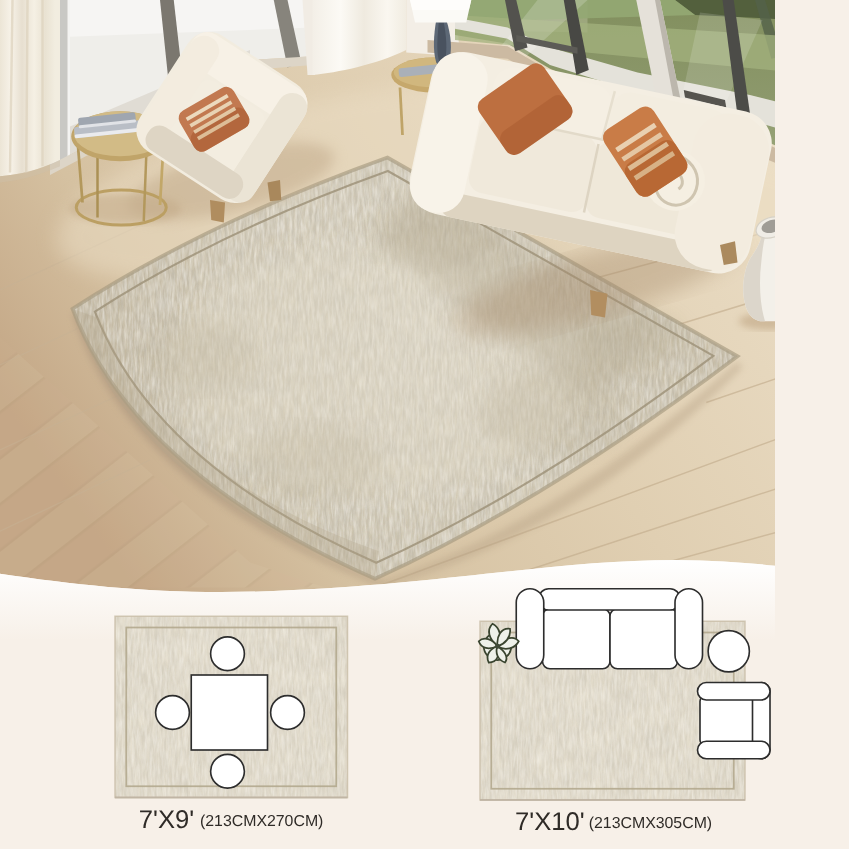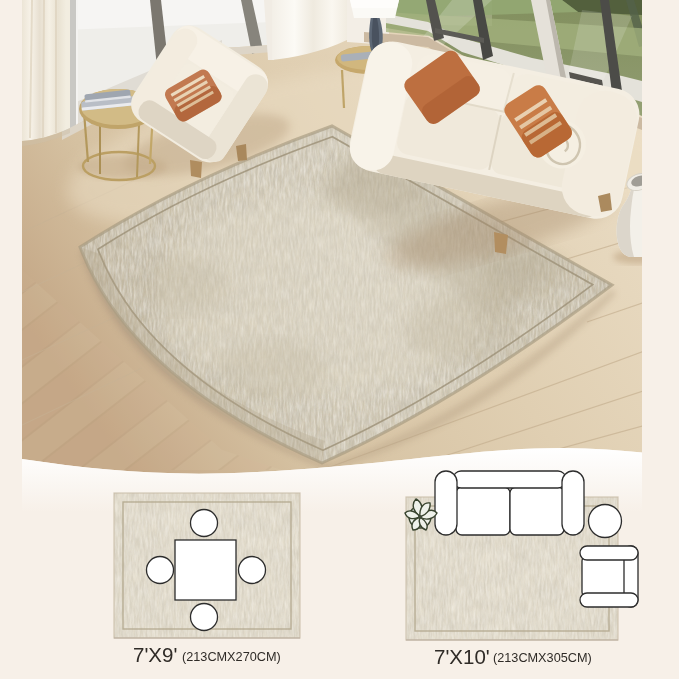--- a/index.html
+++ b/index.html
@@ -1,16 +1,16 @@
 <!DOCTYPE html>
 <html><head>
 <meta charset="utf-8">
 <style>
 html,body{margin:0;padding:0;background:#f7f0e8;}
-.stage{position:relative;width:620px;height:679px;background:#f7f0e8;overflow:hidden;font-family:"Liberation Sans",sans-serif;margin-left:22px;}
+.stage{position:relative;width:620px;height:679px;background:#f7f0e8;overflow:hidden;font-family:"Liberation Sans",sans-serif;}
 svg{position:absolute;left:0;top:0;display:block;}
 </style>
 </head>
 <body>
 <div class="stage">
 <svg width="679" height="679" viewBox="0 0 679 679">
 <defs>
   <clipPath id="photoClip">
     <path d="M0,0 H679 V462 C650,456 610,449 540,448 C450,448 360,466 235,472 C145,477 75,470 0,459 Z"></path>
   </clipPath>

